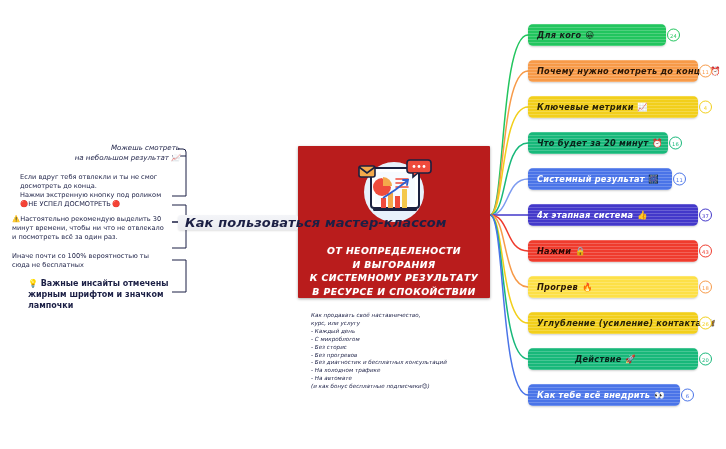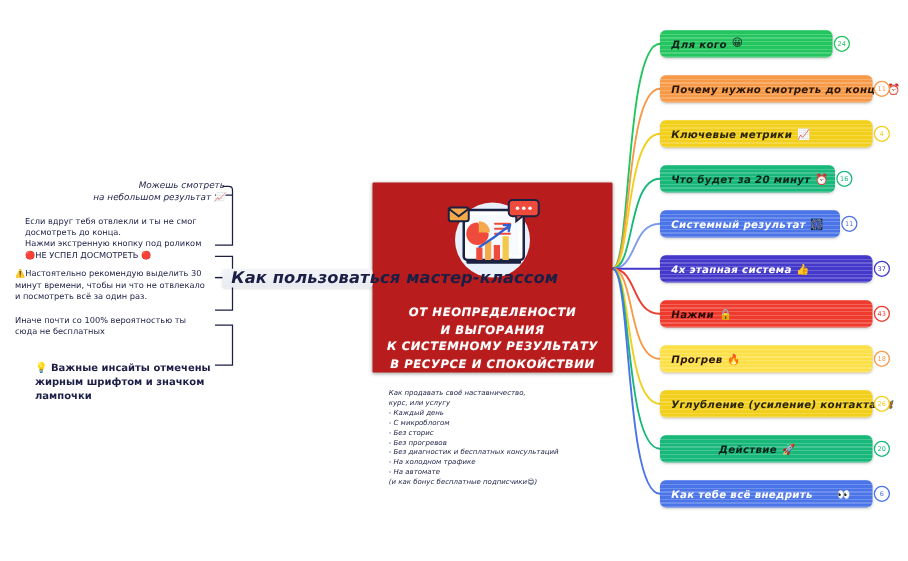--- a/index.html
+++ b/index.html
@@ -172,21 +172,21 @@
       </div>
       <div class="lblock small" style="left: 12px; top: 215px; width: 168px; text-align: left; font-size: 6.6px; line-height: 9.108px; font-weight: normal; font-style: normal;">
         <div>⚠️Настоятельно рекомендую выделить 30</div>
         <div>минут времени, чтобы ни что не отвлекало</div>
         <div>и посмотреть всё за один раз.</div>
       </div>
       <div class="lblock small" style="left: 12px; top: 252px; width: 168px; text-align: left; font-size: 6.6px; line-height: 9.108px; font-weight: normal; font-style: normal;">
         <div>Иначе почти со 100% вероятностью ты</div>
         <div>сюда не бесплатных</div>
       </div>
-      <div class="lblock" style="left: 28px; top: 289px; width: 152px; text-align: left; font-size: 8px; line-height: 11.04px; font-weight: bold; font-style: normal;">
+      <div class="lblock" style="left: 28px; top: 278px; width: 152px; text-align: left; font-size: 8px; line-height: 11.04px; font-weight: bold; font-style: normal;">
         <div>💡 Важные инсайты отмечены</div>
         <div>жирным шрифтом и значком</div>
         <div>лампочки</div>
       </div>
     </div>
 
   <div id="right-nodes">
       <div class="rnode" style="left: 528px; top: 24px; width: 138px; background: rgb(34, 197, 94); color: rgb(20, 34, 26);">
         <span class="stripes"></span>
         <span class="lbl">Для кого</span>
@@ -240,21 +240,21 @@
         <span class="lbl">Углубление (усиление) контакта</span>
         <span class="emo">🦋</span>
         <span class="badge" style="color: rgb(242, 207, 27);">26</span>
       </div>
       <div class="rnode" style="left: 528px; top: 348px; width: 170px; background: rgb(24, 184, 122); color: rgb(7, 35, 26); padding-left: 47px;">
         <span class="stripes"></span>
         <span class="lbl">Действие</span>
         <span class="emo">🚀</span>
         <span class="badge" style="color: rgb(24, 184, 122);">20</span>
       </div>
-      <div class="rnode" style="left: 528px; top: 384px; width: 170px; background: rgb(74, 116, 232); color: rgb(255, 255, 255); gap: 16px;">
+      <div class="rnode" style="left: 528px; top: 384px; width: 152px; background: rgb(74, 116, 232); color: rgb(255, 255, 255);">
         <span class="stripes"></span>
         <span class="lbl">Как тебе всё внедрить</span>
         <span class="emo">👀</span>
         <span class="badge" style="color: rgb(74, 116, 232);">6</span>
       </div>
     </div>
 
   <div class="note" id="note-block">
       <div class="ln">Как продавать своё наставничество,</div>
       <div class="ln">курс, или услугу</div>

